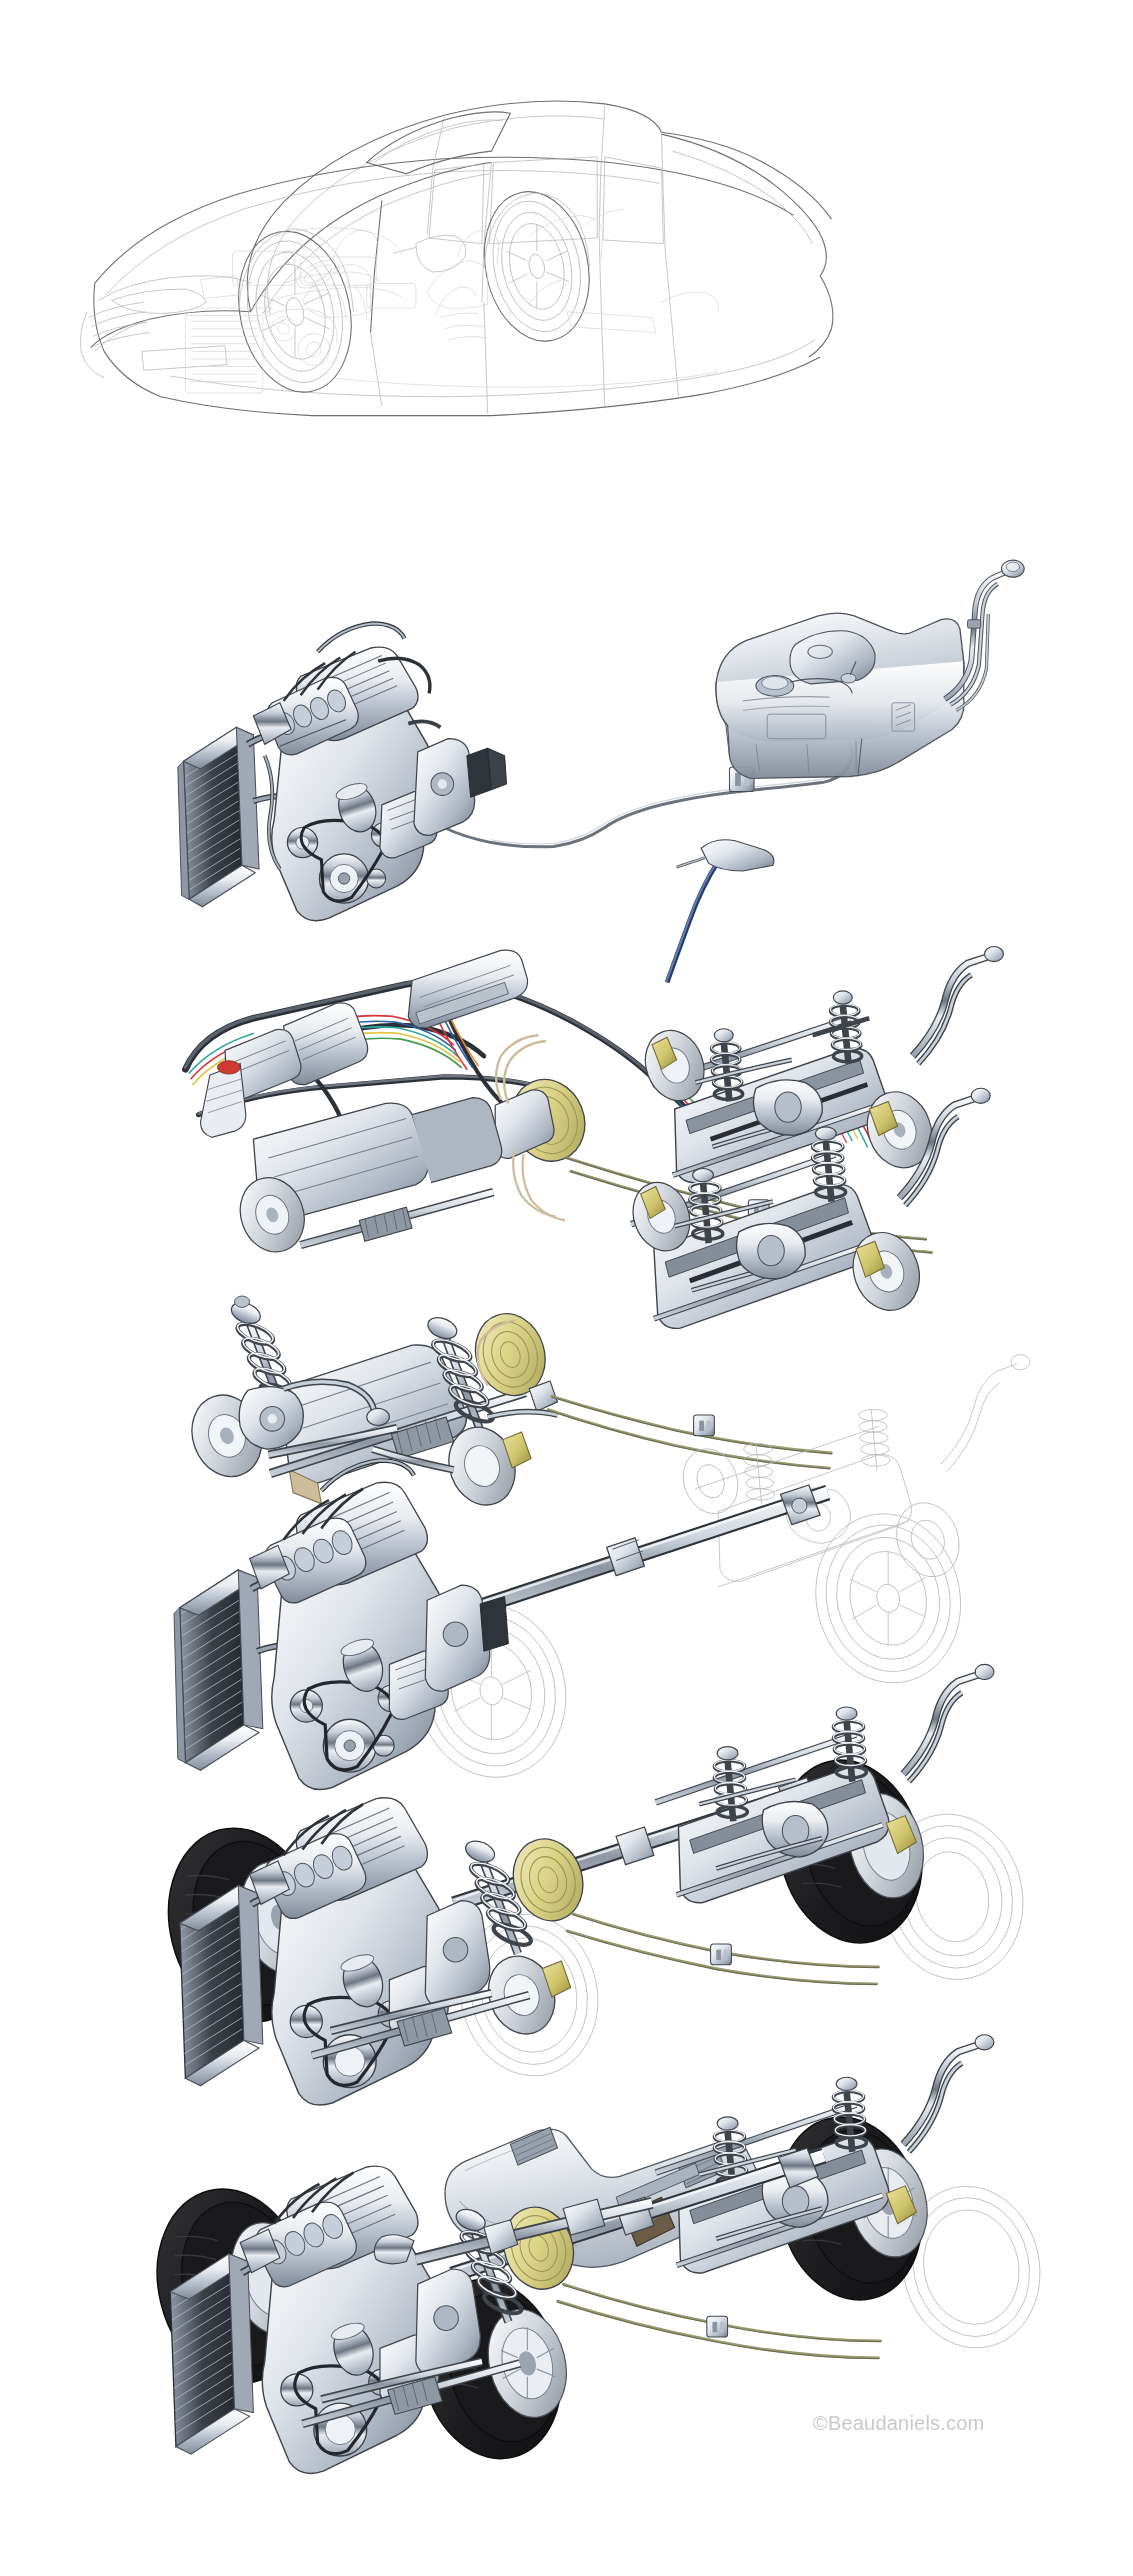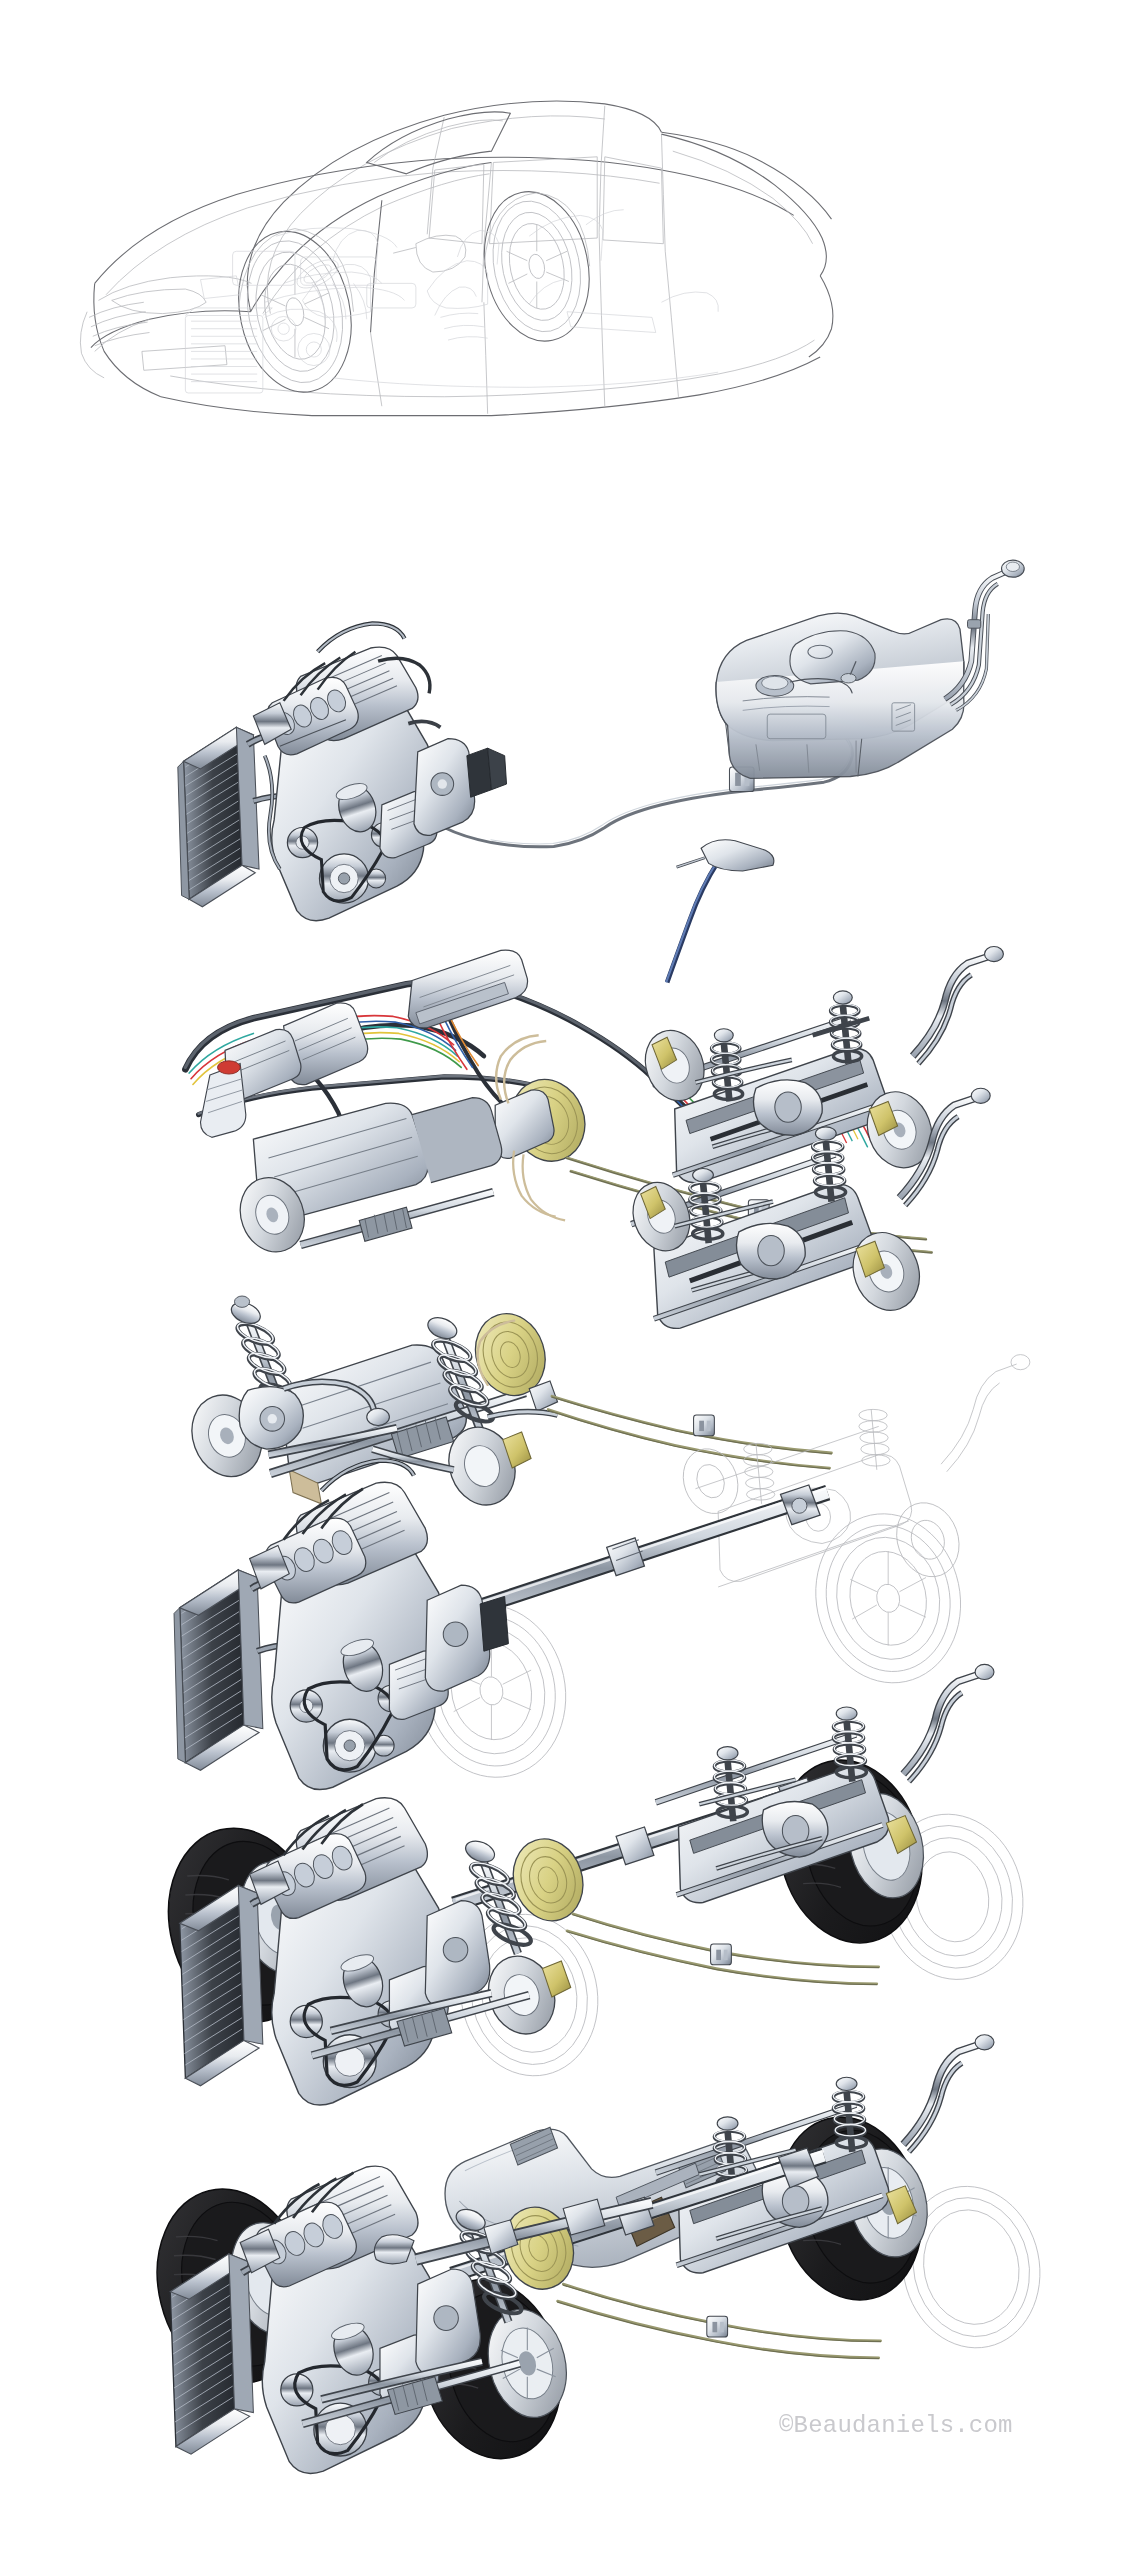--- a/index.html
+++ b/index.html
@@ -5,22 +5,22 @@
 <style>
   html,body{margin:0;padding:0;background:#ffffff;}
   body{
     font-family:"Liberation Sans", sans-serif;
     width:1134px;height:2576px;position:relative;overflow:hidden;
     background:#ffffff;
   }
   #stage{position:absolute;left:0;top:0;width:1134px;height:2576px;}
   svg.layer{position:absolute;left:0;top:0;width:1134px;height:2576px;overflow:visible;}
   .credit{
-    position:absolute;color:#c9c9cd;font-size:24px;letter-spacing:0.2px;
-    font-family:Liberation Mono, monospace;white-space:nowrap;
+    position:absolute;color:#c9c9cd;font-size:20px;letter-spacing:0.2px;
+    font-family:Liberation Sans, sans-serif;white-space:nowrap;margin-left:34px;
   }
   .ghost-stroke{fill:none;stroke:#b9babe;stroke-width:.85;}
   .ghost-stroke-dark{fill:none;stroke:#6c6d72;stroke-width:1.15;}
   .ghost-faint{fill:none;stroke:#d2d3d7;stroke-width:.7;}
 </style>
 </head>
 <body style="background: rgb(255, 255, 255);">
 
 <div id="stage">
 

